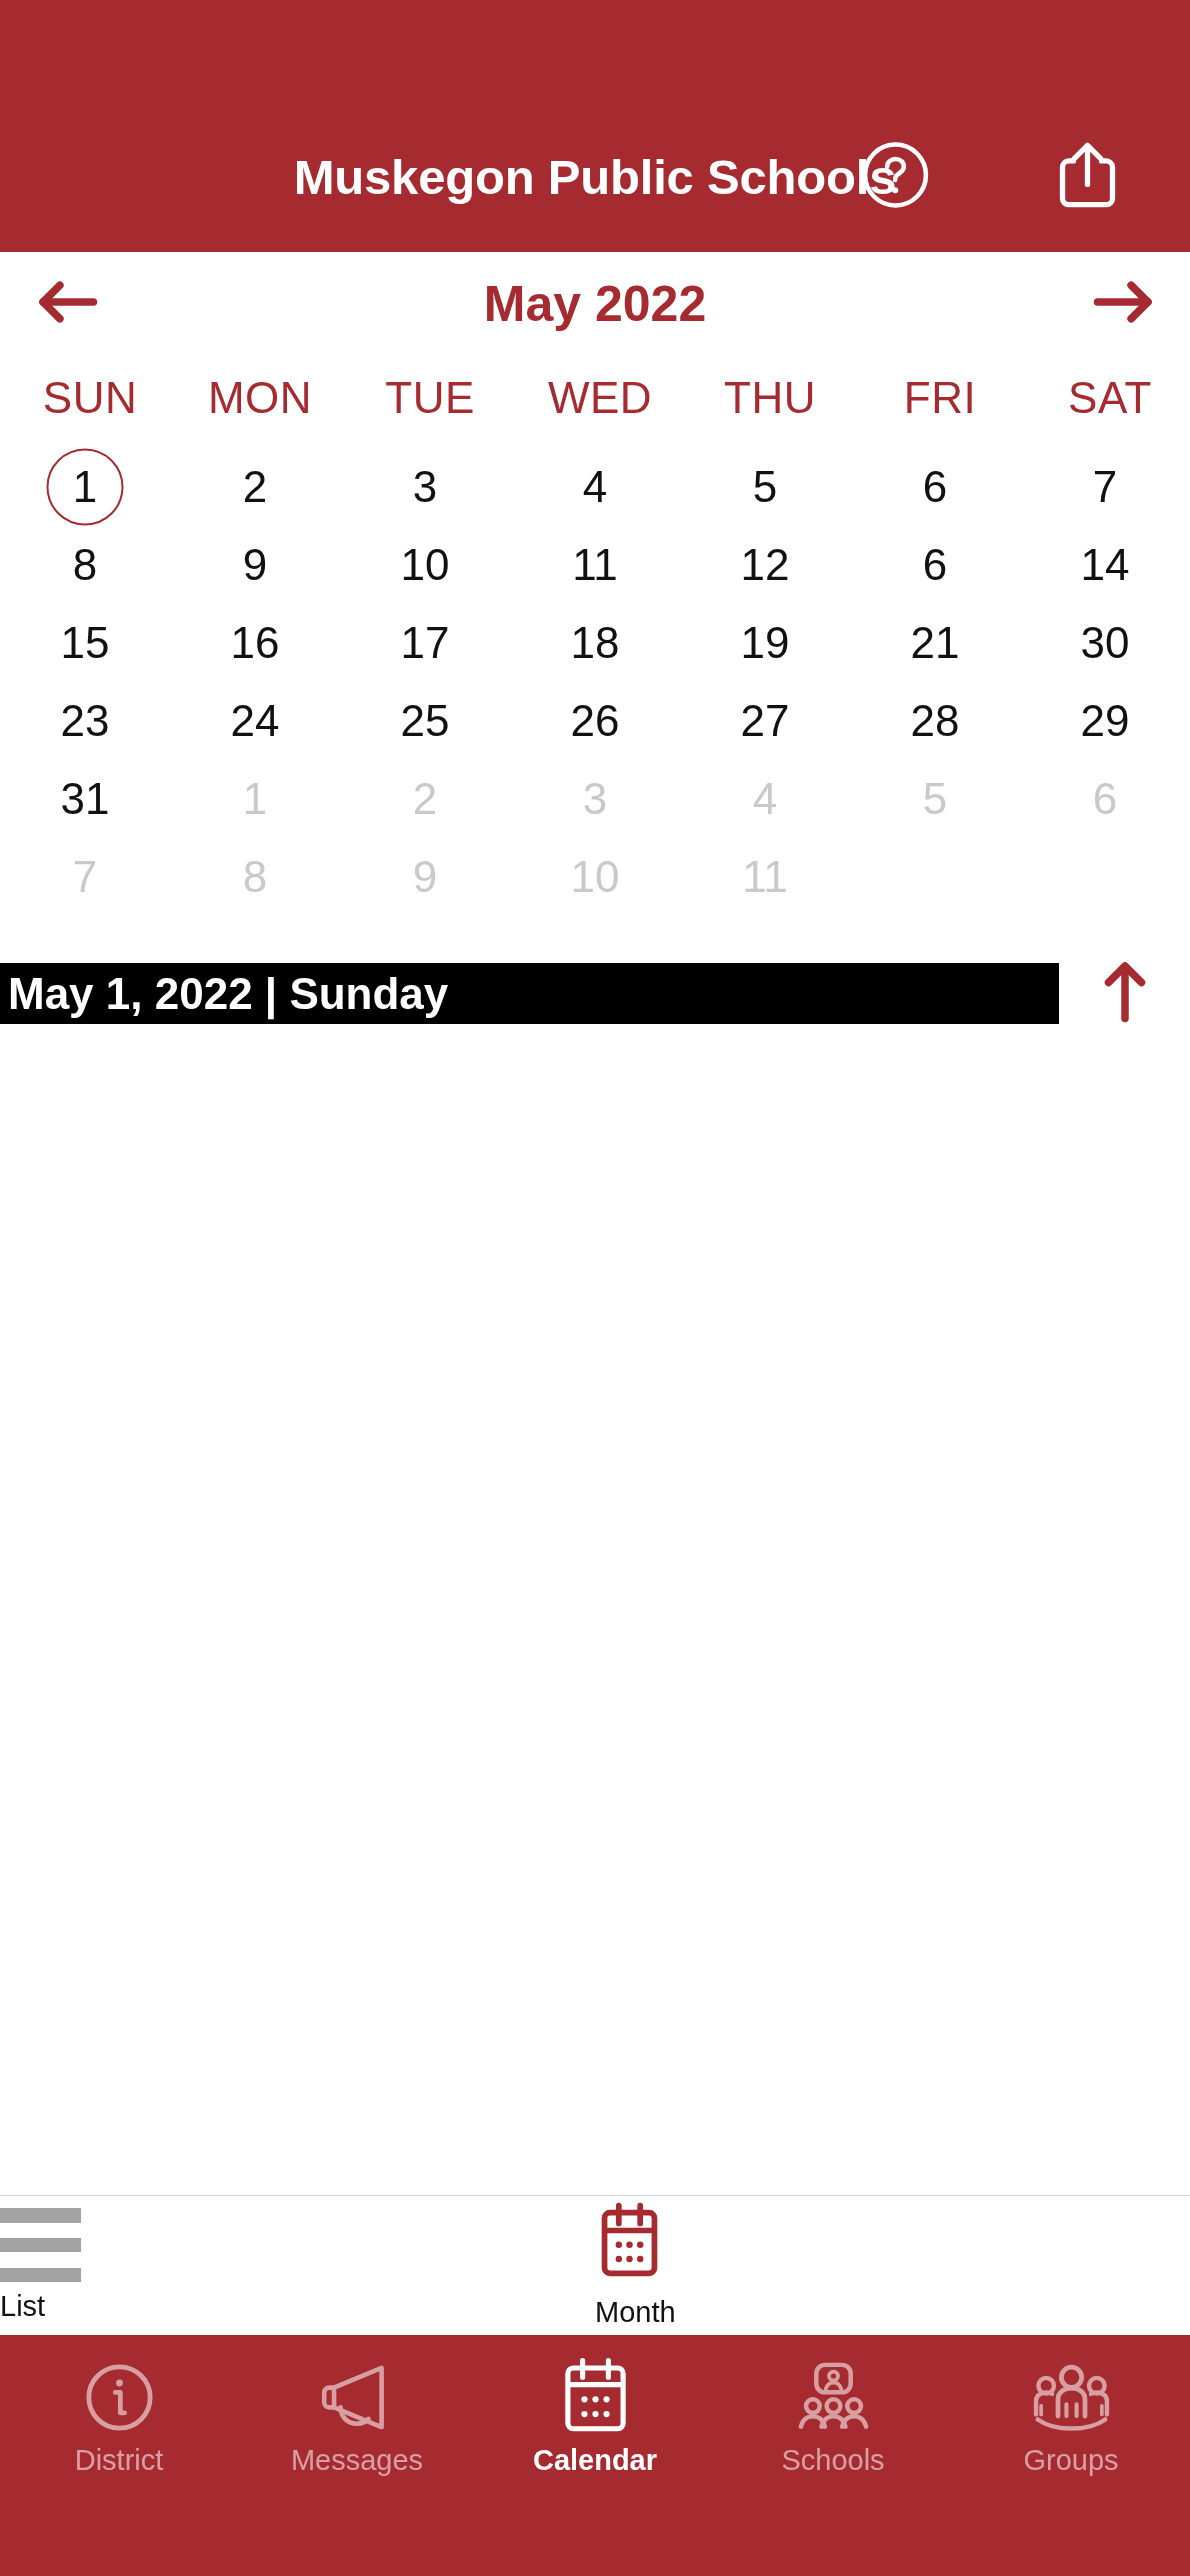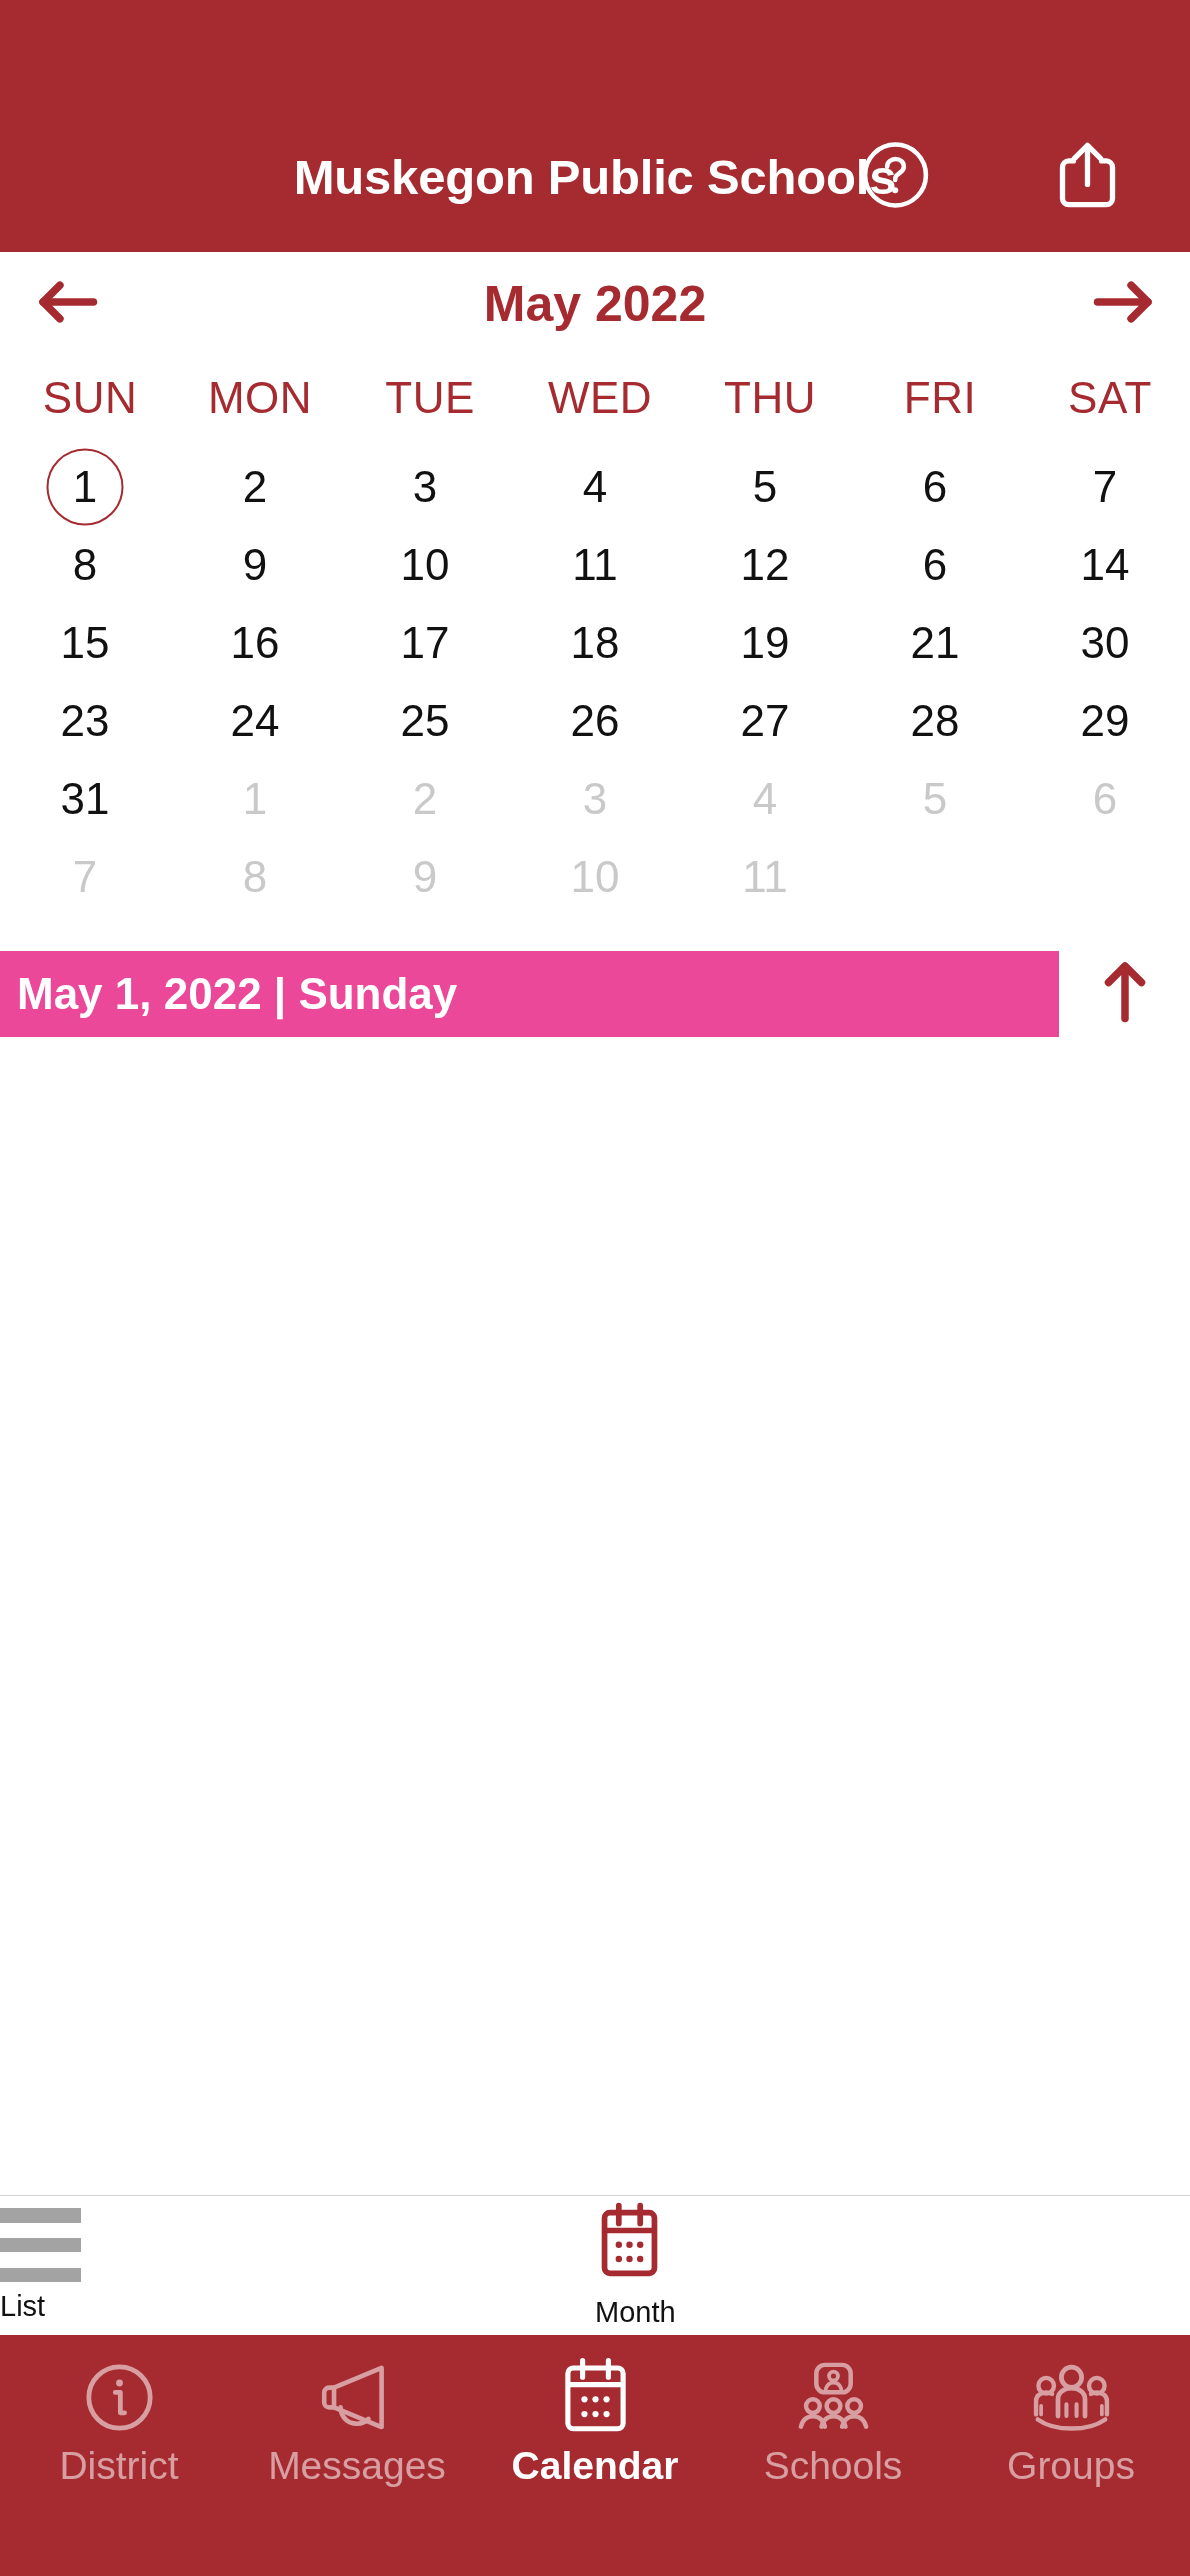--- a/index.html
+++ b/index.html
@@ -130,26 +130,26 @@
   
   .banner-row {
     position:relative;
     height:86px;
     flex:0 0 auto;
     margin-top:35px;
     display:flex;
     align-items:center;
   }
   .banner {
-    background:#ec4899;
-    height:86px;
+    background:#000000;
+    height:61px;
     width:1059px;
     display:flex;
     align-items:center;
-    padding-left:17px;
+    padding-left:8px;
   }
   .banner-text {
     color:#ffffff;
     font-size:44px;
     font-weight:bold;
     white-space:nowrap;
   }
   .scroll-up {
     flex:1 1 auto;
     display:flex;
@@ -207,21 +207,21 @@
     opacity:0.55;
   }
   .tab.active { opacity:1; }
   .tab-icon {
     height:82px;
     display:flex;
     align-items:center;
     justify-content:center;
   }
   .tab-label {
-    font-size:39px;
+    font-size:29px;
     color:#ffffff;
   }
   .tab.active .tab-label { font-weight:bold; }
 </style>
 </head>
 <body>
 
 <div id="app">
 
   <div class="header">

